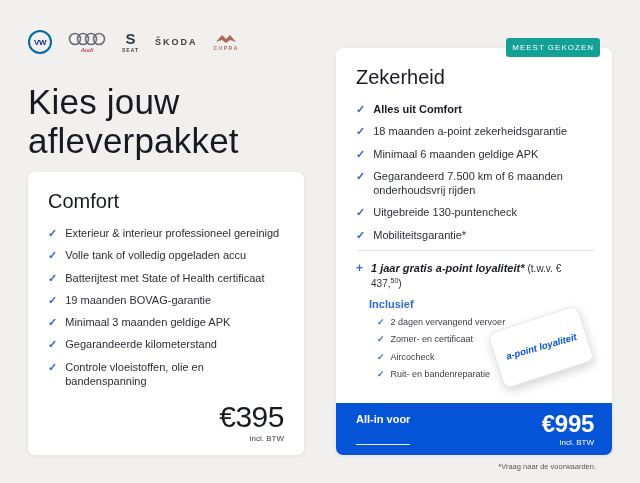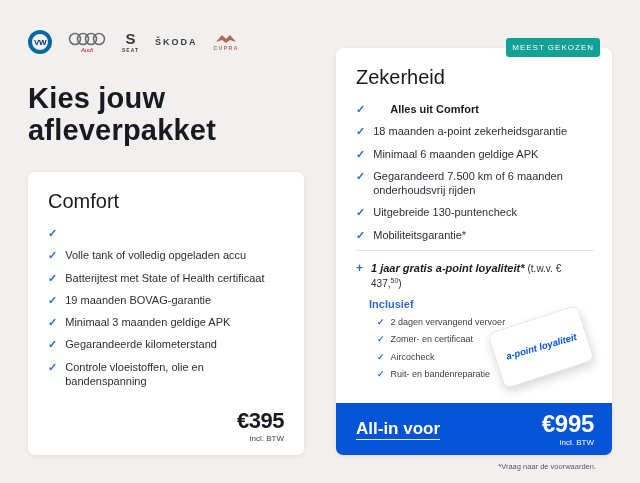--- a/index.html
+++ b/index.html
@@ -16,42 +16,42 @@
   body{
     background:var(--bg);
     font-family:"Liberation Sans", sans-serif;
     color:var(--body);
     position:relative;
     overflow:hidden;
   }
   
   .brands{position:absolute;left:28px;top:26px;display:flex;align-items:center;gap:16px;height:32px;}
   .brand{display:flex;flex-direction:column;align-items:center;justify-content:center;gap:1px;}
-  .vw-circle{width:24px;height:24px;border:4px solid #0369a1;border-radius:50%;display:flex;align-items:center;justify-content:center;
+  .vw-circle{width:24px;height:24px;border:2px solid #0369a1;border-radius:50%;display:flex;align-items:center;justify-content:center;
     font-size:8px;font-weight:700;color:#0c2f7f;letter-spacing:-0.5px;}
   .audi-name{font-size:6px;color:#bb0a30;font-style:italic;}
   .seat-s{font-size:15px;font-weight:800;color:#33383d;line-height:1;}
   .brand-sub{font-size:5px;font-weight:700;letter-spacing:1px;color:#44484e;}
   .skoda-word{font-size:9px;font-weight:700;letter-spacing:2px;color:#3a3f44;}
   .cupra-name{font-size:5px;font-weight:700;letter-spacing:1.5px;color:#a9695b;}
   
-  .heading{position:absolute;left:28px;top:82px;width:250px;font-size:29px;line-height:1.12;
-    font-weight:700;color:var(--ink);letter-spacing:0.2px;}
+  .heading{position:absolute;left:28px;top:82px;width:250px;font-size:35px;line-height:1.12;
+    font-weight:400;color:var(--ink);letter-spacing:0.2px;}
   
   .card{position:absolute;background:var(--card);border-radius:7px;box-shadow:0 1px 4px rgba(20,25,40,.07);}
   .card-comfort{left:28px;top:172px;width:276px;height:283px;padding:18px 18px 14px 20px;}
   .card-zekerheid{left:336px;top:48px;width:276px;height:407px;padding:18px 18px 52px 20px;}
   .card-title{font-size:20px;font-weight:400;color:var(--ink);margin-bottom:13px;}
   ul.features{list-style:none;}
   ul.features li{display:flex;gap:8px;margin-bottom:8px;font-size:11px;line-height:1.3;color:var(--body);}
   .check{color:var(--check);font-weight:700;font-size:11px;flex:0 0 auto;}
-  .li-bold{font-weight:700;color:var(--ink);margin-left:17px;}
+  .li-bold{font-weight:700;color:var(--ink);}
   
   .price-block{position:absolute;right:20px;bottom:12px;text-align:right;}
-  .price-big{font-size:22px;font-weight:700;color:var(--ink);letter-spacing:-0.5px;line-height:1;}
+  .price-big{font-size:30px;font-weight:400;color:var(--ink);letter-spacing:-0.5px;line-height:1;}
   .price-note{font-size:8px;color:#3a3e45;margin-top:2px;}
   
   .badge{position:absolute;top:-10px;right:12px;background:var(--teal);color:#fff;font-size:8px;font-weight:400;
     letter-spacing:1px;padding:5px 6px;border-radius:3px;}
   .divider{border:none;border-top:1px solid #e3e4e6;margin:6px 0 10px 0;}
   .loyalty-row{display:flex;gap:8px;font-size:11px;line-height:1.3;margin-bottom:8px;}
   .plus{color:var(--check);font-weight:700;font-size:12px;flex:0 0 auto;}
   .loyalty-main{font-weight:700;color:var(--ink);font-style:italic;}
   .loyalty-val{font-weight:400;color:var(--body);font-size:10px;}
   .loyalty-val sup{font-size:7px;}
@@ -60,21 +60,21 @@
   ul.sub-features li{display:flex;gap:6px;margin-bottom:6px;font-size:9px;line-height:1.25;color:#3c4047;}
   ul.sub-features .check{font-size:9px;}
   
   .loyalty-card{position:absolute;left:158px;top:270px;width:94px;height:58px;background:#fff;
     border:1px solid #e7e8ea;border-radius:7px;box-shadow:0 4px 10px rgba(20,25,40,.18);
     transform:rotate(-18deg);display:flex;align-items:center;justify-content:center;}
   .loyalty-card-text{color:var(--blue);font-size:9.5px;font-weight:700;font-style:italic;text-align:center;line-height:1.15;transform:rotate(2deg);}
   
   .allin-bar{position:absolute;left:0;right:0;bottom:0;height:52px;background:var(--blue);
     border-radius:0 0 7px 7px;display:flex;align-items:center;justify-content:space-between;padding:0 18px 0 20px;cursor:pointer;}
-  .allin-label{color:#fff;font-size:17px;font-weight:700;border-bottom:1.5px solid rgba(255,255,255,.9);padding-bottom:0;}
+  .allin-label{color:#fff;font-size:11px;font-weight:700;border-bottom:1.5px solid rgba(255,255,255,.9);padding-bottom:19px;}
   .allin-price-wrap{text-align:right;}
   .allin-price{color:#fff;font-size:24px;font-weight:700;line-height:1;letter-spacing:-0.3px;}
   .allin-note{color:#fff;font-size:8px;margin-top:2px;}
   
   .footnote{position:absolute;right:44px;bottom:12px;font-size:7.5px;color:#55585e;}
 </style>
 </head>
 <body>
 
 <div class="brands">
@@ -105,20 +105,21 @@
   </div>
 </div>
 
 <h1 class="heading">Kies jouw afleverpakket</h1>
 
 <section class="card card-comfort">
   <h2 class="card-title">Comfort</h2>
   <ul class="features">
     <li>
         <span class="check">✓</span>
+        <span>Exterieur &amp; interieur professioneel gereinigd</span>
       </li>
     <li>
         <span class="check">✓</span>
         <span>Volle tank of volledig opgeladen accu</span>
       </li>
     <li>
         <span class="check">✓</span>
         <span>Batterijtest met State of Health certificaat</span>
       </li>
     <li>

